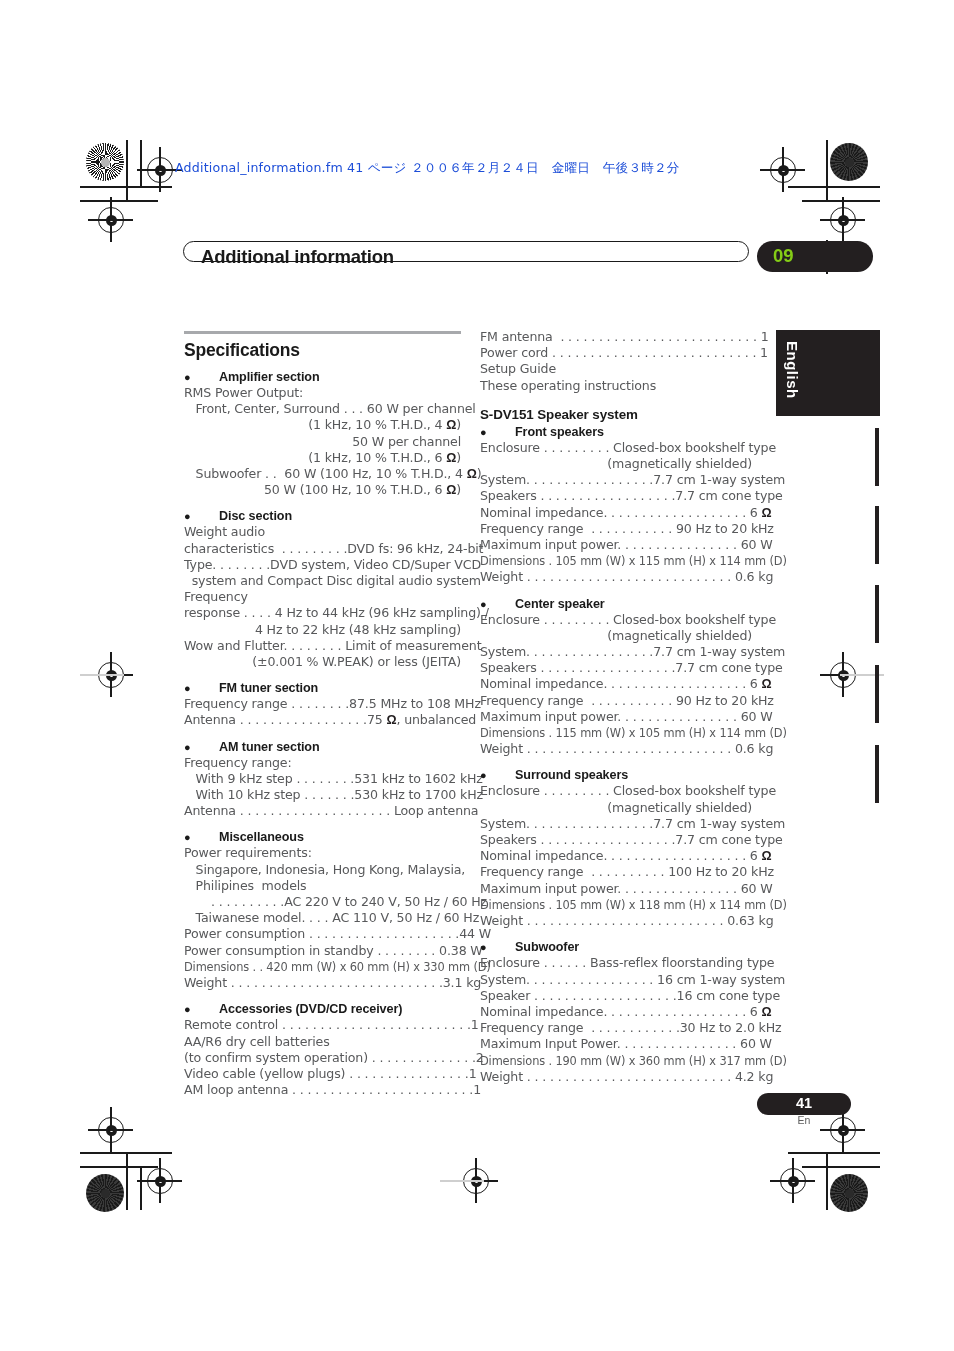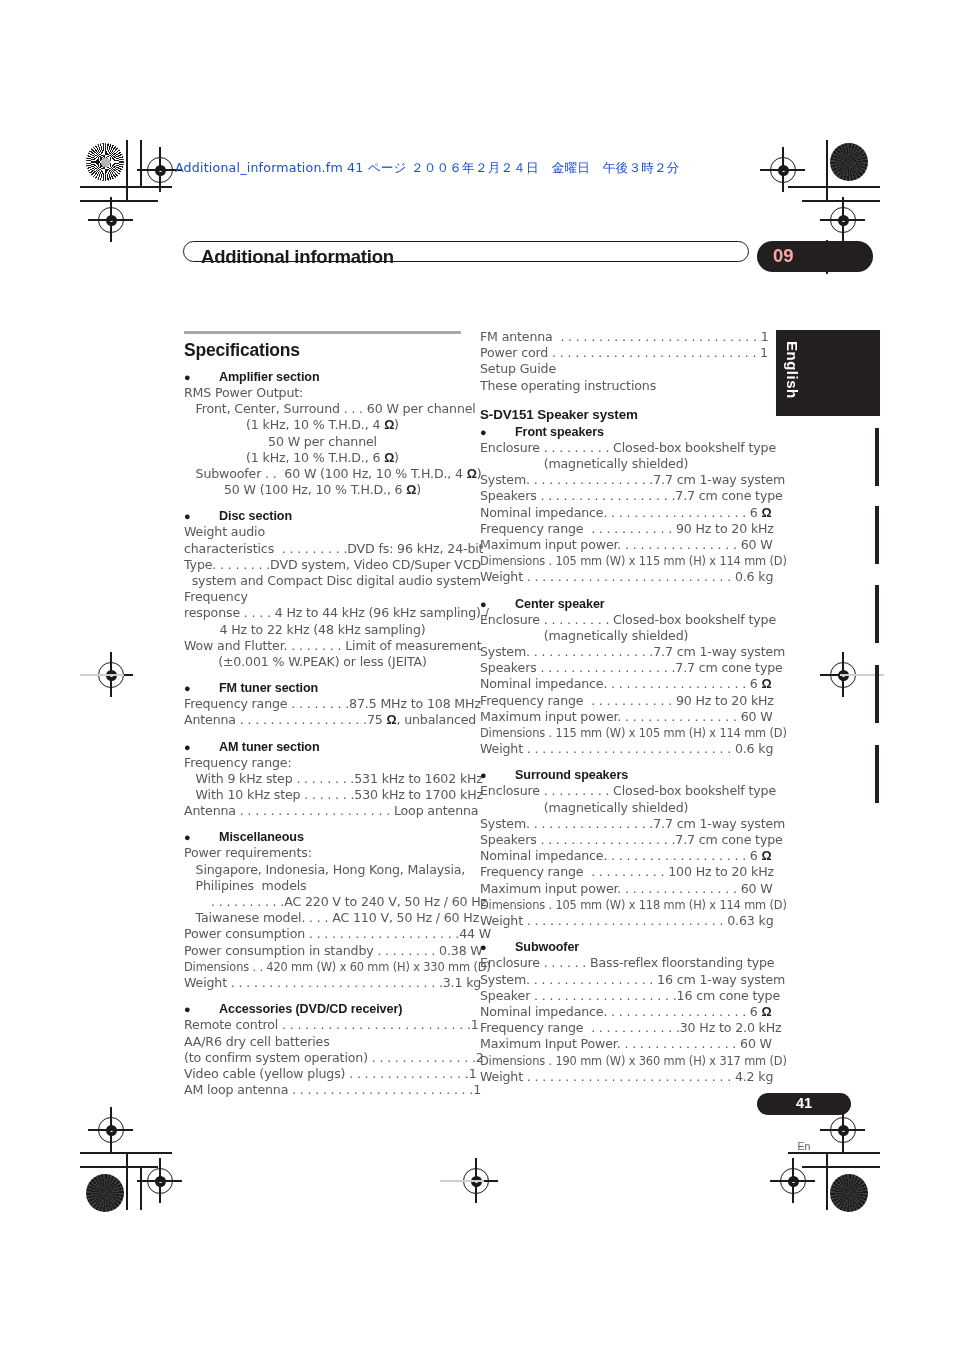--- a/index.html
+++ b/index.html
@@ -129,21 +129,21 @@
     background: #231f20;
     border-radius: 16px;
     box-sizing: border-box;
   }
   #chapter-number .num {
     position: absolute;
     left: 16px;
     top: 4px;
     font-size: 18.5px;
     font-weight: bold;
-    color: #fca5a5;
+    color: #84cc16;
     letter-spacing: 0px;
     text-align: center;
   }
 
   
   #english-tab {
     position: absolute;
     left: 776px;
     top: 330px;
     width: 104px;
@@ -188,21 +188,20 @@
     color: #fff;
   }
   #page-lang {
     position: absolute;
     left: 757px;
     top: 1114px;
     width: 94px;
     text-align: center;
     font-size: 10.5px;
     color: #5e5e5e;
-    margin-top: 26px;
   }
 
   
   .rule {
     position: absolute;
     height: 3px;
     background: #a7a9ac;
   }
   #col-left {
     position: absolute;
@@ -252,21 +251,21 @@
     margin-left: 16px;
   }
   .spec-line {
     font-size: 12.6px;
     line-height: 16.2px;
     color: #58595b;
     white-space: pre;
     letter-spacing: -0.15px;
     font-family: "DejaVu Sans", sans-serif;
   }
-  .spec-line.r  { text-align: center; }
+  .spec-line.r  { text-align: right; }
   .spec-line.small {
     font-size: 11.4px;
   }
   .spec-line .om {
     font-family: "Liberation Sans", sans-serif;
     font-weight: bold;
     color: #231f20;
   }
   .gap { height: 13px; }
 </style>

